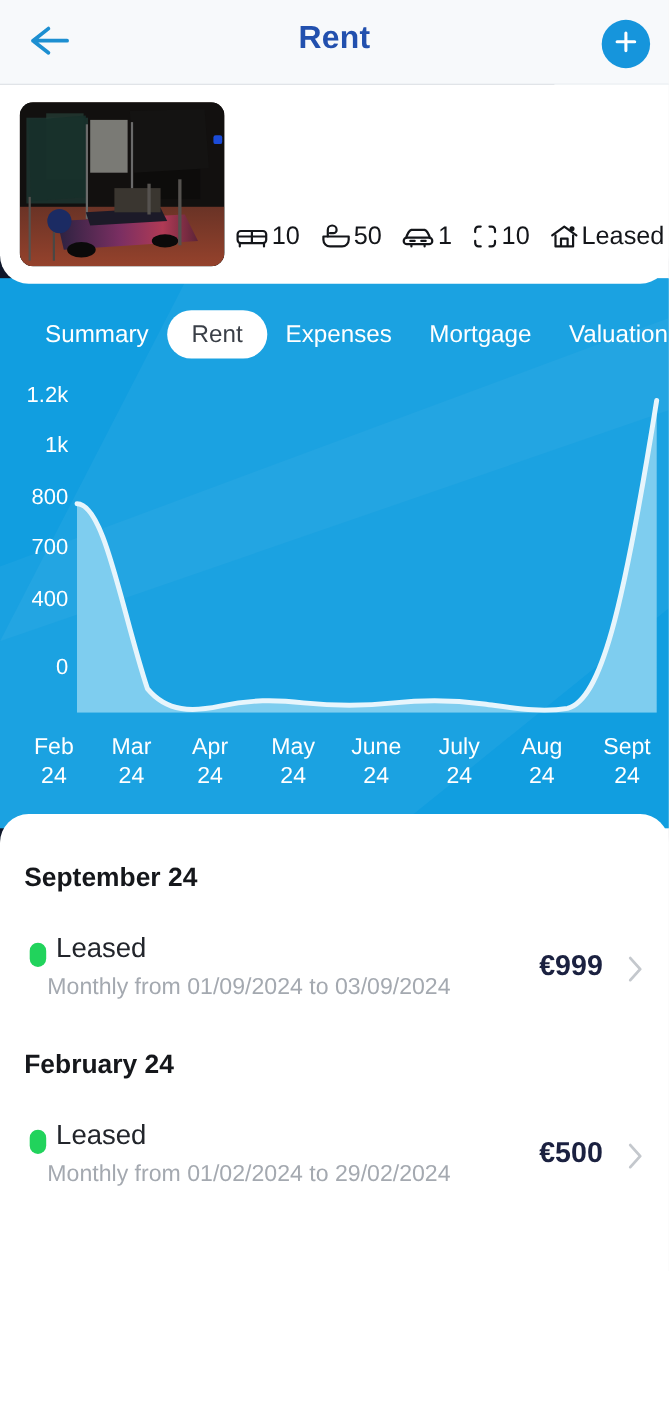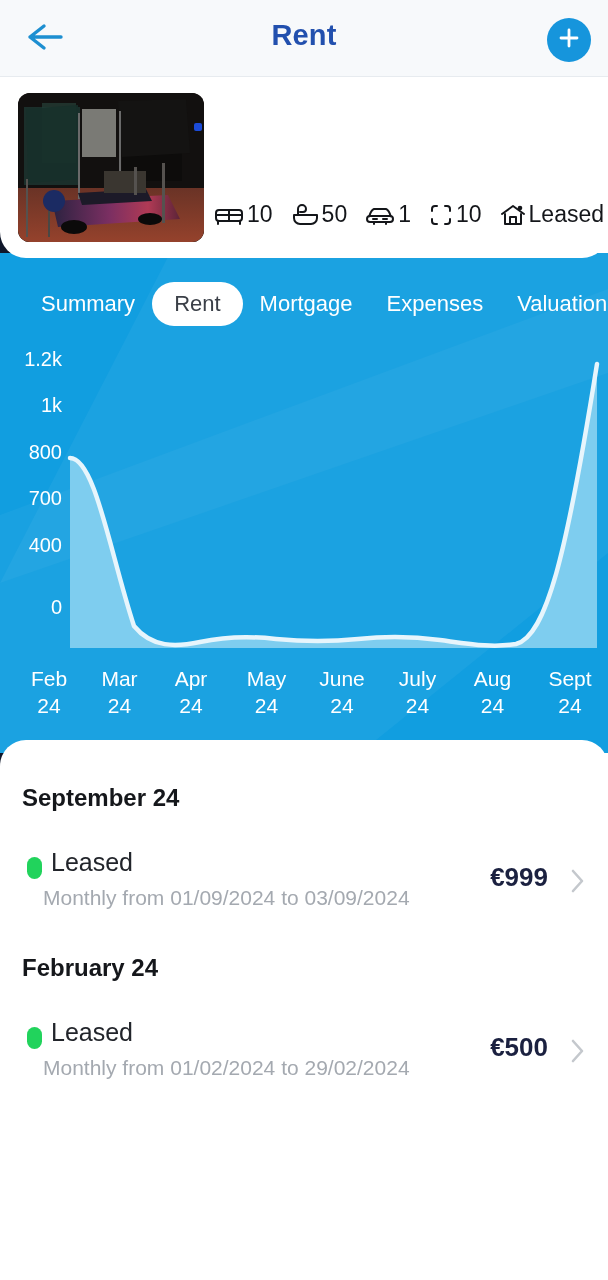--- a/index.html
+++ b/index.html
@@ -264,22 +264,22 @@
 
     <svg class="sheen" viewBox="0 0 608 500" preserveAspectRatio="none">
       <path d="M0 0 H608 V500 H0 Z" fill="#119ee0"></path>
       <path d="M170 0 L608 0 L608 300 L360 500 L0 500 L0 330 Z" fill="#ffffff" opacity="0.045"></path>
       <path d="M0 262 L608 36 L608 120 L0 330 Z" fill="#ffffff" opacity="0.035"></path>
     </svg>
 
     <div class="tabs">
       <div class="tab">Summary</div>
       <div class="tab active">Rent</div>
+      <div class="tab">Expenses</div>
       <div class="tab">Mortgage</div>
-      <div class="tab">Expenses</div>
       <div class="tab">Valuation</div>
 
     </div>
 
     <div class="ylab" style="top:95px">1.2k</div>
     <div class="ylab" style="top:141px">1k</div>
     <div class="ylab" style="top:188px">800</div>
     <div class="ylab" style="top:234px">700</div>
     <div class="ylab" style="top:281px">400</div>
     <div class="ylab" style="top:343px">0</div>

